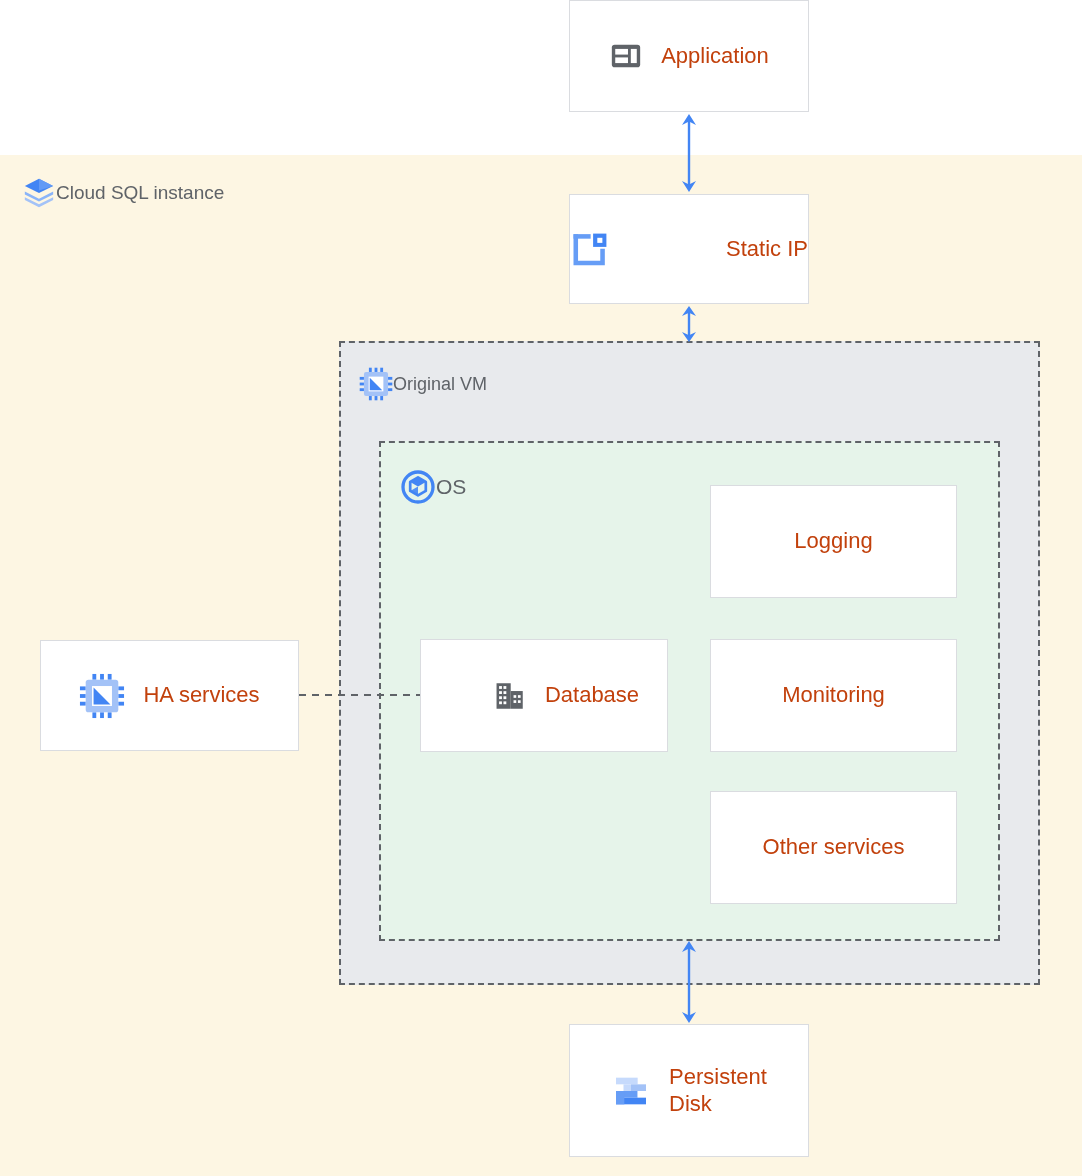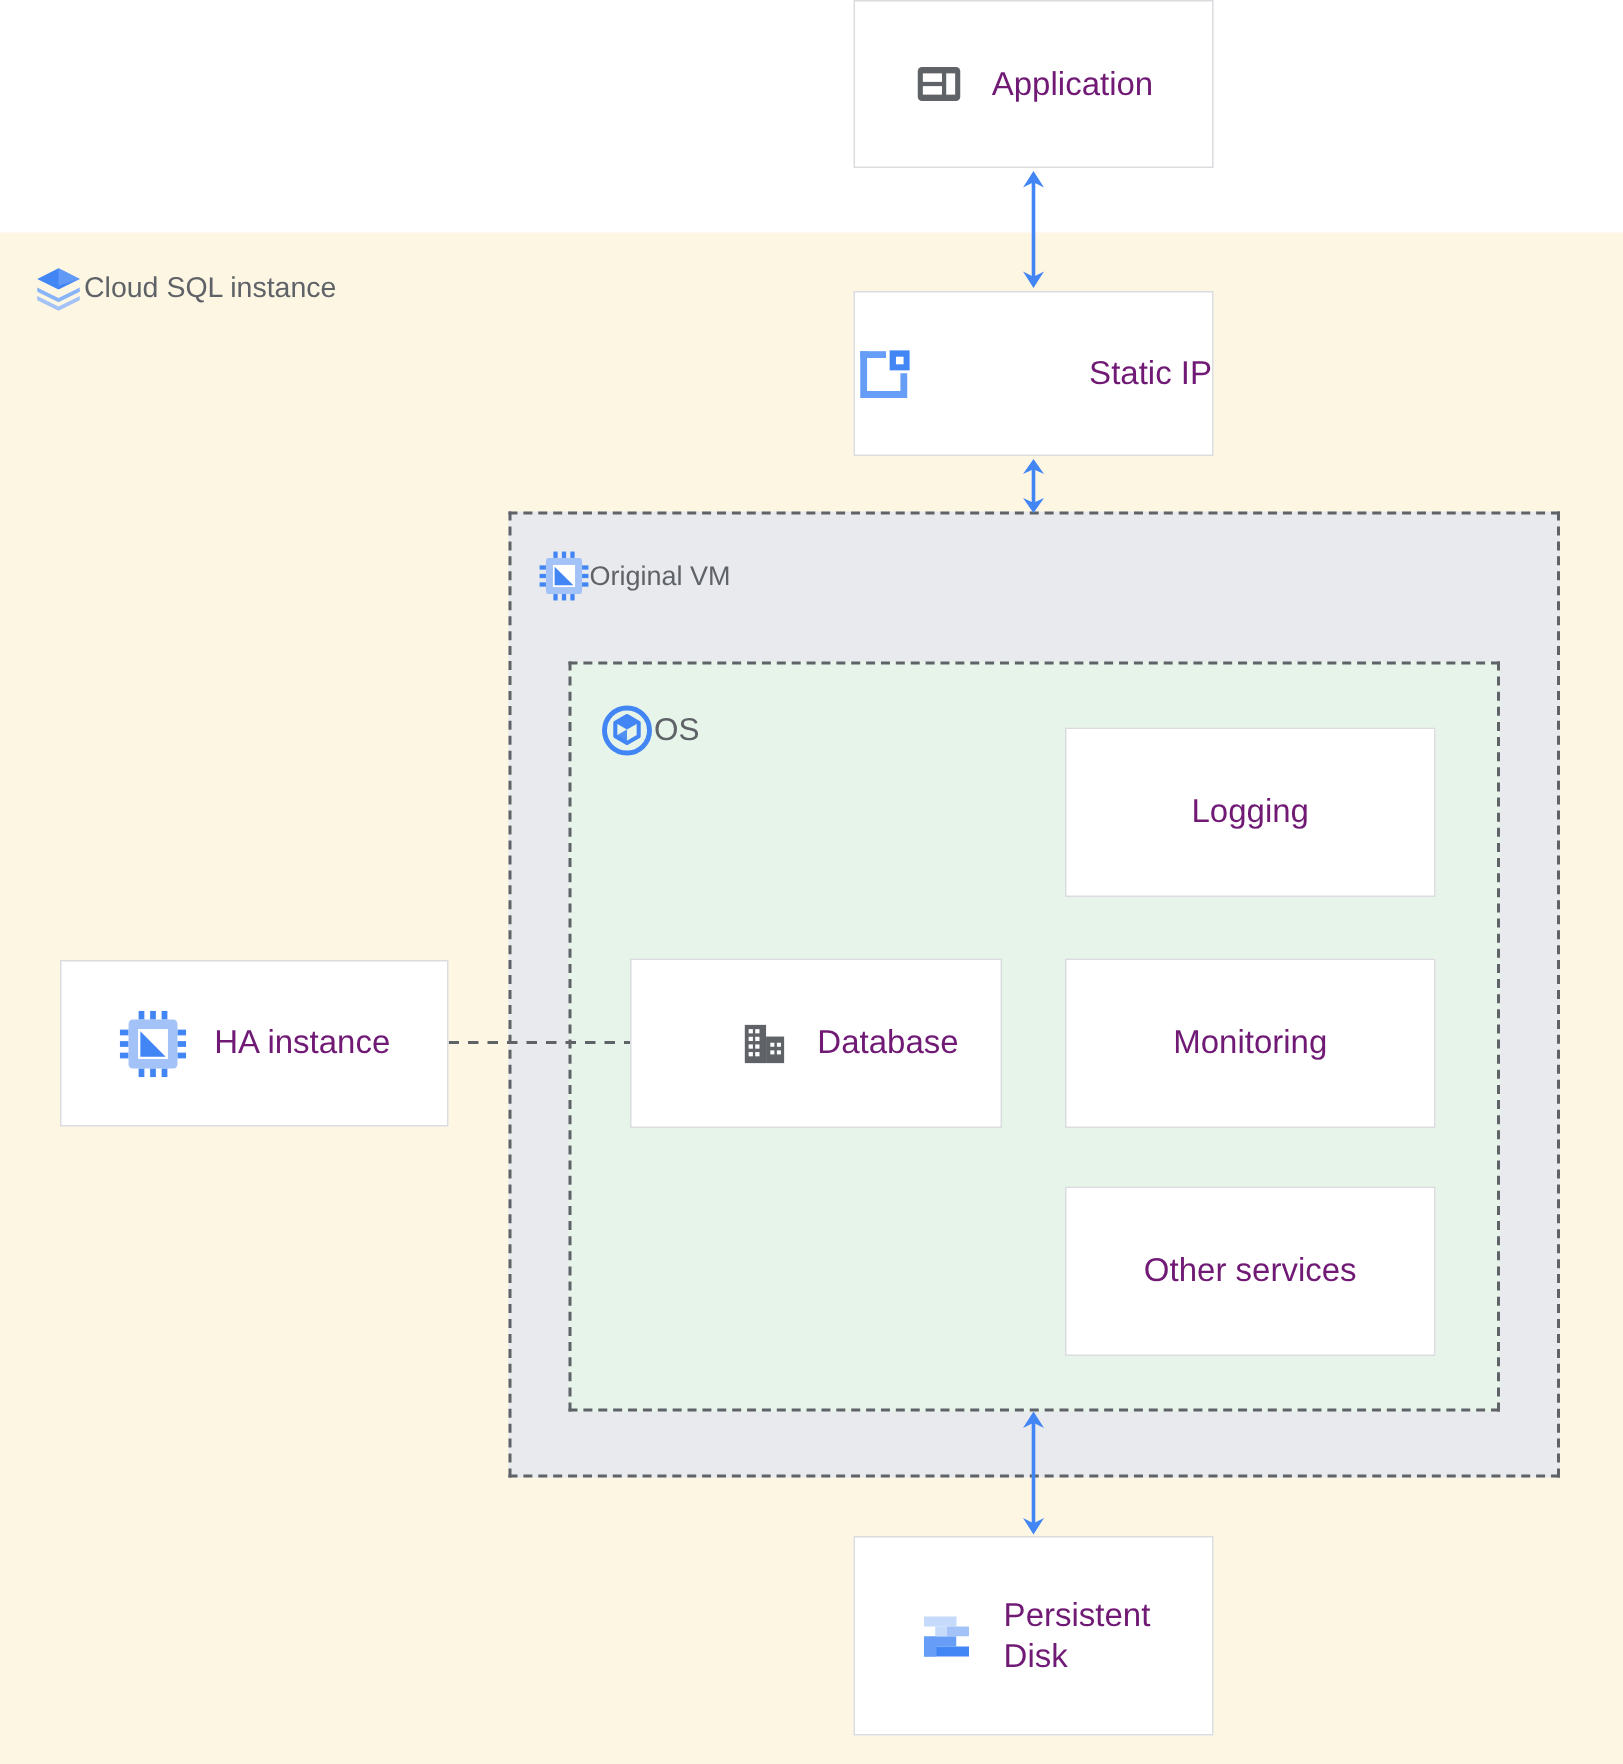--- a/index.html
+++ b/index.html
@@ -69,21 +69,21 @@
   
   .node {
     position: absolute;
     background: #ffffff;
     border: 1px solid #dadce0;
     box-sizing: border-box;
     display: flex;
     align-items: center;
     justify-content: center;
     gap: 18px;
-    color: #701a75;
+    color: #c2410c;
     font-size: 22px;
     text-align: center;
   }
   .node .node-label { line-height: 1.2; }
 
   #node-application { left: 569px; top: 0px;    width: 240px; height: 112px; }
   #node-staticip    { left: 569px; top: 194px;  width: 240px; height: 110px; justify-content: space-between; }
   #node-logging     { left: 710px; top: 485px;  width: 247px; height: 113px; }
   #node-monitoring  { left: 710px; top: 639px;  width: 247px; height: 113px; }
   #node-otherserv   { left: 710px; top: 791px;  width: 247px; height: 113px; }
@@ -264,21 +264,21 @@
             <rect x="0.5" y="15" width="3" height="2"></rect>
           <rect x="20.5" y="7" width="3" height="2"></rect>
             <rect x="20.5" y="11" width="3" height="2"></rect>
             <rect x="20.5" y="15" width="3" height="2"></rect>
         </g>
         <rect x="3.5" y="3.5" width="17" height="17" rx="1.5" fill="#a3c2f7"></rect>
         <rect x="6.8" y="6.8" width="10.4" height="10.4" fill="#ffffff"></rect>
         <path d="M7.6 16.4 L16.4 16.4 L7.6 7.6 Z" fill="#4285f4"></path>
       </svg>
     </span>
-    <span class="node-label">HA instance</span>
+    <span class="node-label">HA services</span>
   </div>
 
   <div class="node" id="node-persistent">
     <span class="icon">
       <svg width="40" height="40" viewBox="0 0 24 24">
         <rect x="3" y="4" width="13" height="4" fill="#c6dafc"></rect>
         <rect x="12" y="8" width="9" height="4" fill="#a3c2f7"></rect>
         <rect x="7.5" y="8" width="4.5" height="4" fill="#c6dafc"></rect>
         <rect x="3" y="12" width="13" height="4" fill="#669df6"></rect>
         <rect x="16" y="12" width="5" height="4" fill="#ffffff"></rect>

